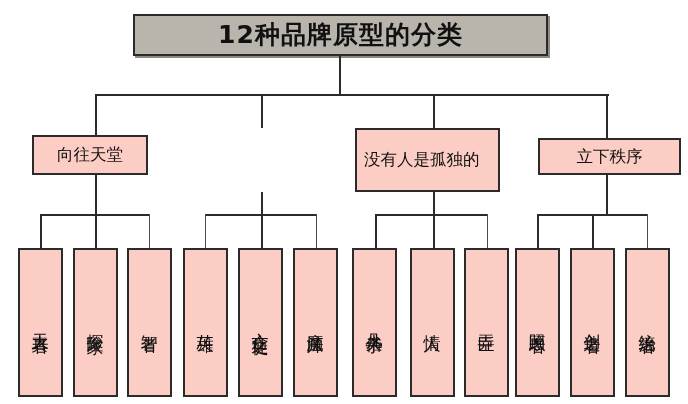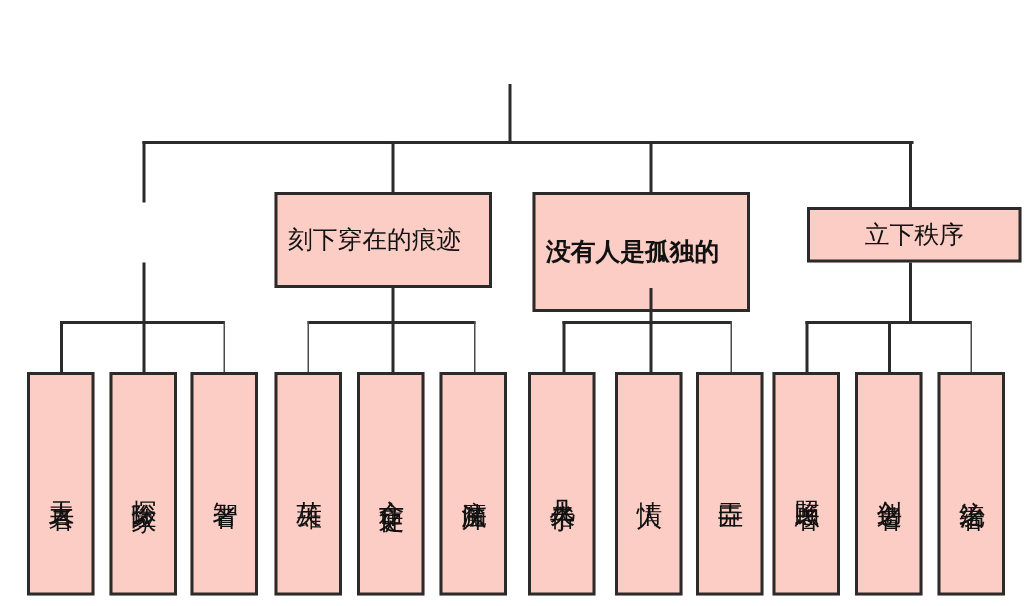--- a/index.html
+++ b/index.html
@@ -52,34 +52,35 @@
     text-orientation:upright;
     letter-spacing:2px;
     padding:4px 0;
   }
 </style>
 </head>
 <body>
 
 <div id="chart">
 
+  <div class="node title-node" style="left:133px;top:14px;width:415px;height:42px;">12种品牌原型的分类</div>
 
   <div class="line vline" style="left:339px;top:56px;height:39px;"></div>
 
   <div class="line hline" style="left:95px;top:94px;width:514px;"></div>
 
   <div class="line vline" style="left:95px;top:94px;height:41px;"></div>
   <div class="line vline" style="left:261px;top:94px;height:34px;"></div>
   <div class="line vline" style="left:433px;top:94px;height:34px;"></div>
   <div class="line vline" style="left:606px;top:94px;height:44px;"></div>
 
+  <div class="node lvl2 align-center" style="left:32px;top:135px;width:116px;height:40px;">向往天堂</div>
 
-  <div class="node lvl2 align-left" style="left:183px;top:128px;width:145px;height:64px;">刻下穿在的痕迹</div>
 
-  <div class="node lvl2 align-left" style="left:355px;top:128px;width:145px;height:80px;font-weight:bold;">没有人是孤独的</div>
+  <div class="node lvl2 align-left" style="left:355px;top:128px;width:145px;height:64px;">没有人是孤独的</div>
 
   <div class="node lvl2 align-center" style="left:522px;top:138px;width:143px;height:37px;margin-left:16px;">立下秩序</div>
 
   <div class="line vline" style="left:95px;top:175px;height:40px;"></div>
   <div class="line hline" style="left:40px;top:214px;width:110px;"></div>
   <div class="line vline" style="left:40px;top:214px;height:34px;"></div>
   <div class="line vline" style="left:95px;top:214px;height:34px;"></div>
   <div class="line vline thin" style="left:149px;top:214px;height:34px;width:1px;"></div>
 
   <div class="line vline" style="left:261px;top:192px;height:23px;"></div>

